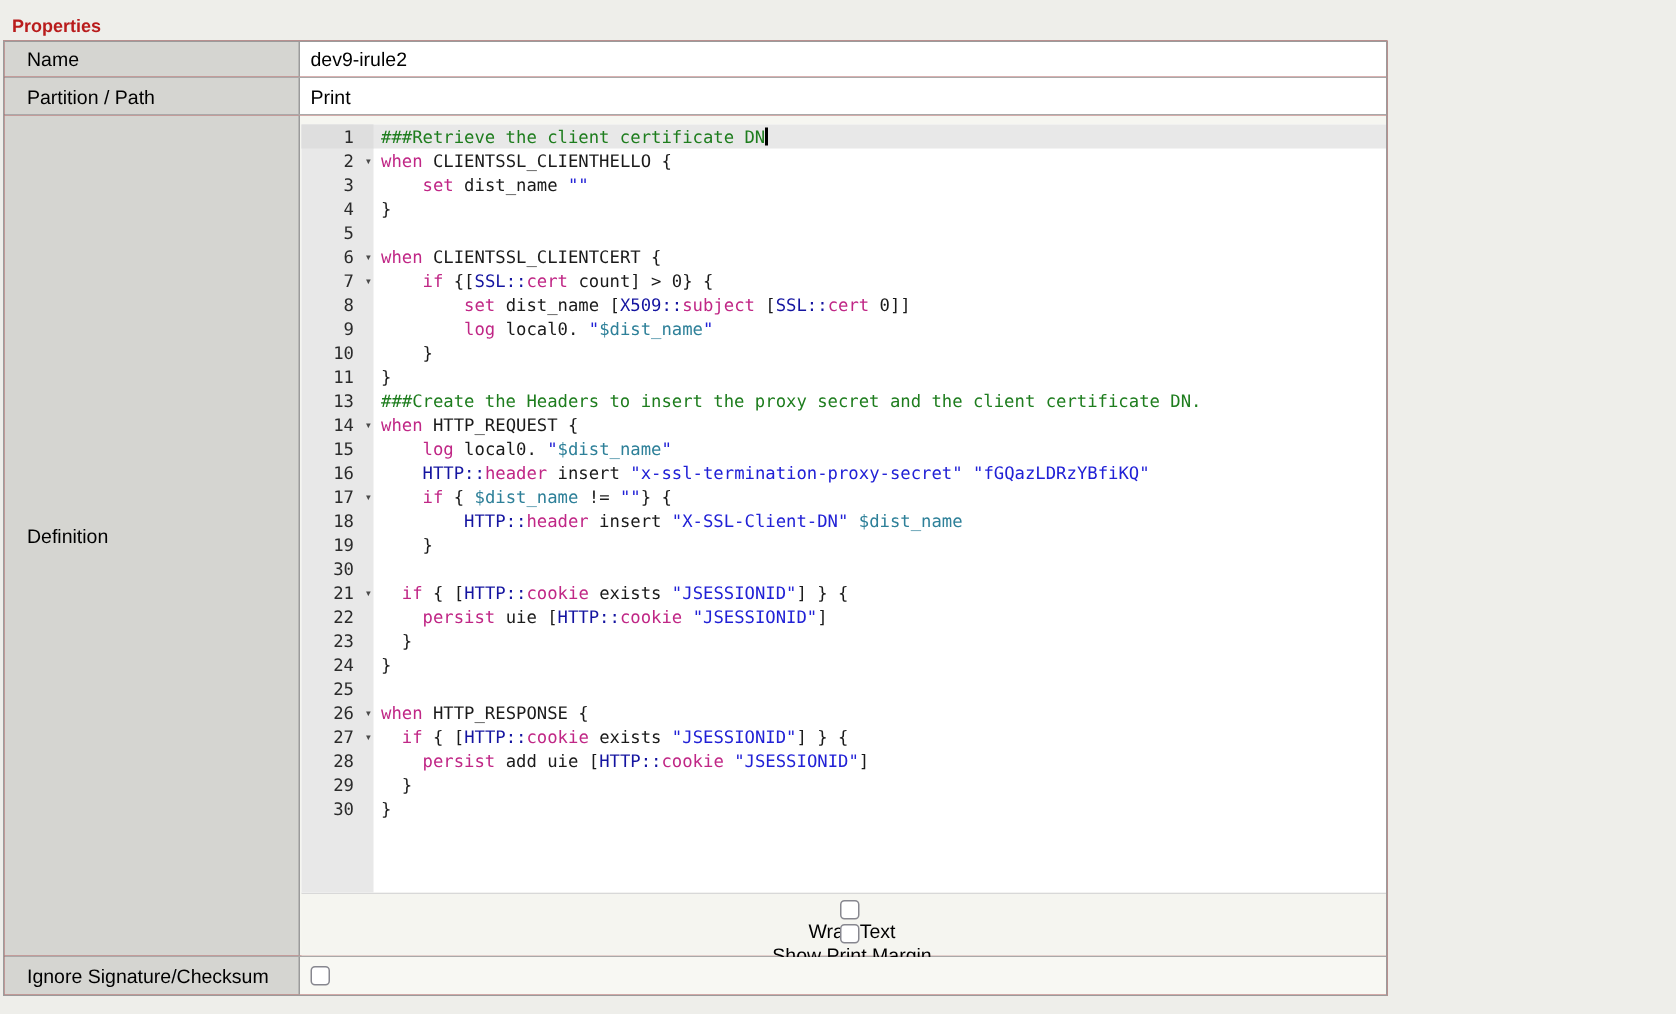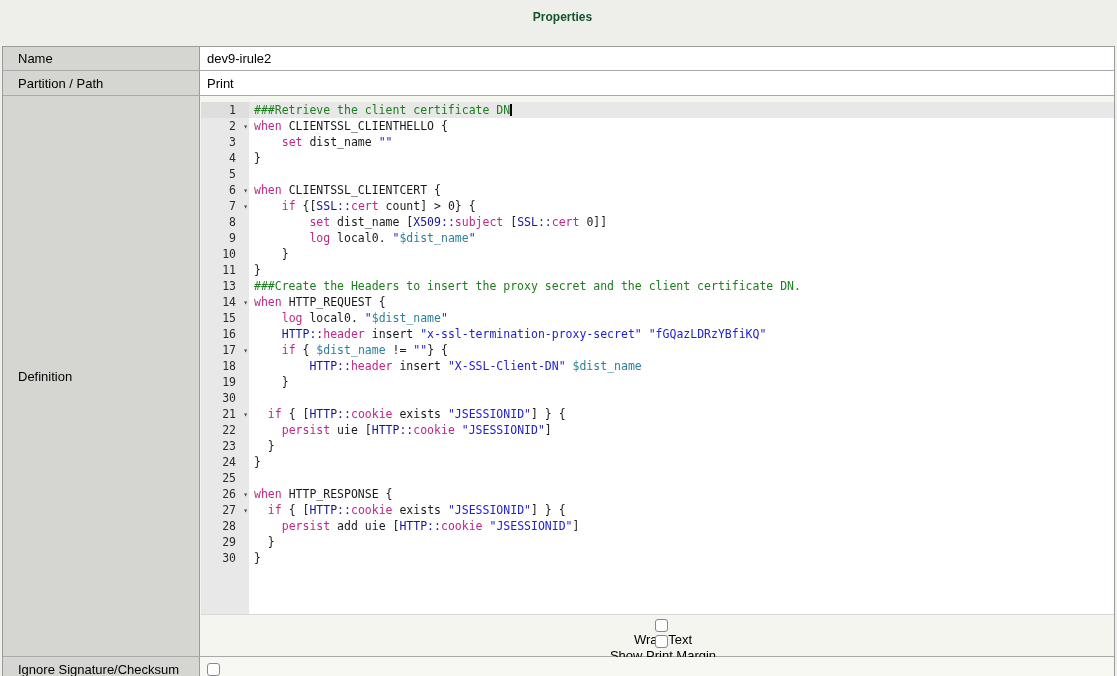--- a/index.html
+++ b/index.html
@@ -1,20 +1,20 @@
 <!DOCTYPE html>
 <html><head>
 <meta charset="utf-8">
 <style>
   * { margin:0; padding:0; box-sizing:border-box; }
   html,body { width:1117px; height:676px; background:#eeeeea; font-family:"Liberation Sans", sans-serif; overflow:hidden; }
 
-  .page-title { font-size:12px; font-weight:bold; color:#14532d; padding:10px 0 22px 8px;text-align:center; }
+  .page-title { font-size:12px; font-weight:bold; color:#b91c1c; padding:10px 0 3px 8px; }
 
-  .props { margin-left:2px; width:1113px; border:1px solid #9b9b9b; background:#b91c1c; }
+  .props { margin-left:2px; width:923px; border:1px solid #9b9b9b; background:#b91c1c; }
   .prow { display:flex; border-bottom:1px solid #a9a9a9; }
   .prow:last-child { border-bottom:none; }
   .cell-label { flex:0 0 197px; background:#d5d5d1; border-right:1px solid #9b9b9b; padding-left:15px; display:flex; align-items:center; font-size:13px; color:#000; }
   .cell-value { flex:1; display:flex; align-items:center; font-size:13px; color:#000; background:#fff; padding-left:7px; }
   .row-name  { height:24px; }
   .row-part  { height:25px; }
   .row-ignore{ height:25px; }
   .row-ignore .cell-value { background:#f8f8f3; }
 
   .cell-def { flex:1; background:#f6f6f1; padding:6px 0 0 1px; display:block; }

